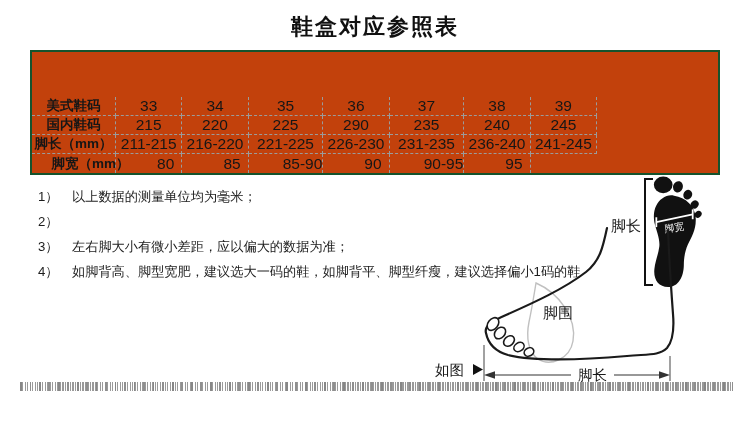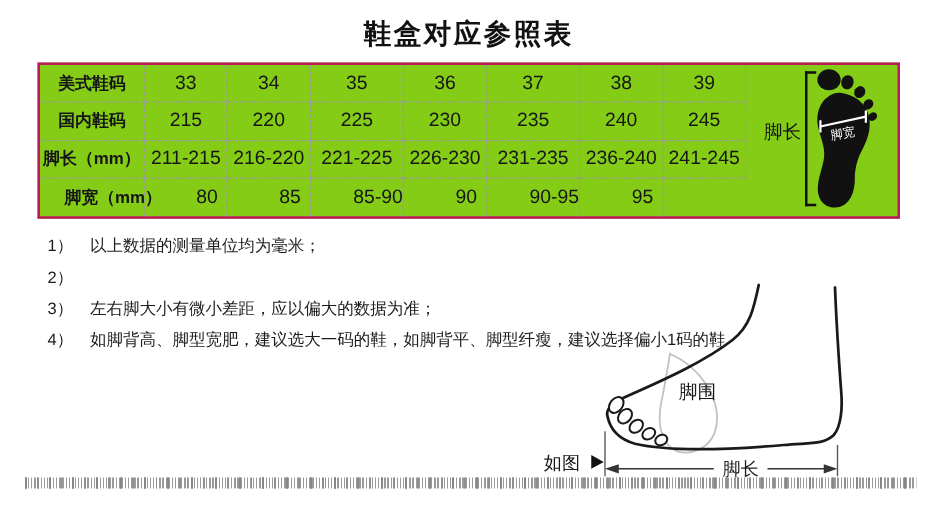--- a/index.html
+++ b/index.html
@@ -8,21 +8,21 @@
     font-family:"Liberation Sans", sans-serif; color:#1a1a1a; overflow:hidden;
   }
   
   .title {
     position:absolute; left:0; right:0; top:12px; text-align:center;
     font-size:22px; font-weight:bold; letter-spacing:2px; color:#111;
   }
   
   .size-table {
     position:absolute; left:30px; top:50px; width:690px; height:125px;
-    border:2px solid #be185d; box-sizing:border-box; display:flex; background:#84cc16;
+    border:2px solid #14532d; box-sizing:border-box; display:flex; background:#c2410c;align-items:flex-end;
   }
   .grid {
     flex:1; display:grid;
     grid-template-columns:84px repeat(7, 1fr);
     grid-template-rows:repeat(4, 1fr);
   }
   .cell {
     display:flex; align-items:center; justify-content:center;
     border-right:1px dashed #9b9b9b; border-bottom:1px dashed #9b9b9b;
     font-size:15.5px; color:#161616; white-space:nowrap;
@@ -68,21 +68,21 @@
       <div class="cell">35</div>
       <div class="cell">36</div>
       <div class="cell">37</div>
       <div class="cell">38</div>
       <div class="cell">39</div>
 
       <div class="cell lab">国内鞋码</div>
       <div class="cell">215</div>
       <div class="cell">220</div>
       <div class="cell">225</div>
-      <div class="cell">230</div>
+      <div class="cell">290</div>
       <div class="cell">235</div>
       <div class="cell">240</div>
       <div class="cell">245</div>
 
       <div class="cell lab">脚长（mm）</div>
       <div class="cell">211-215</div>
       <div class="cell">216-220</div>
       <div class="cell">221-225</div>
       <div class="cell">226-230</div>
       <div class="cell">231-235</div>

